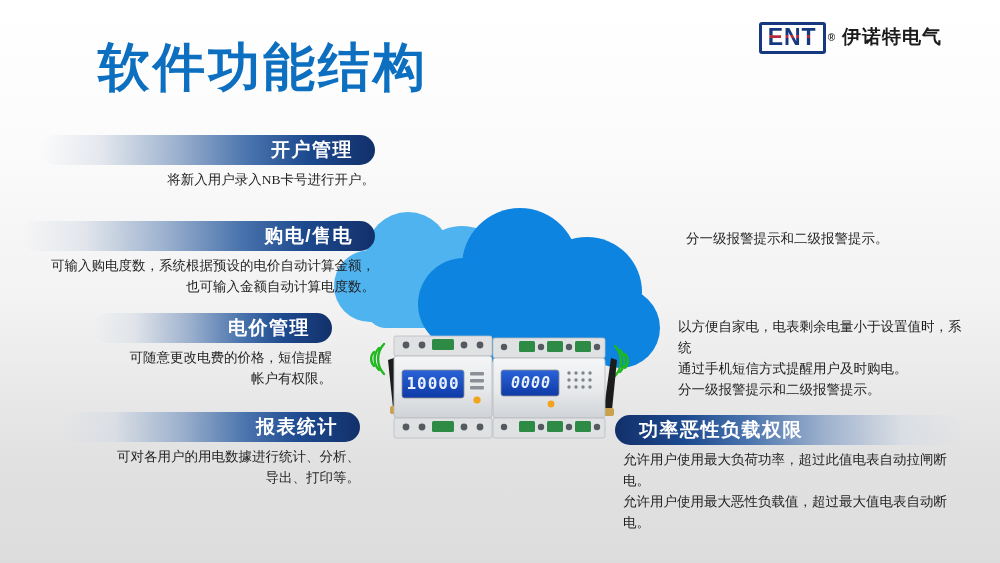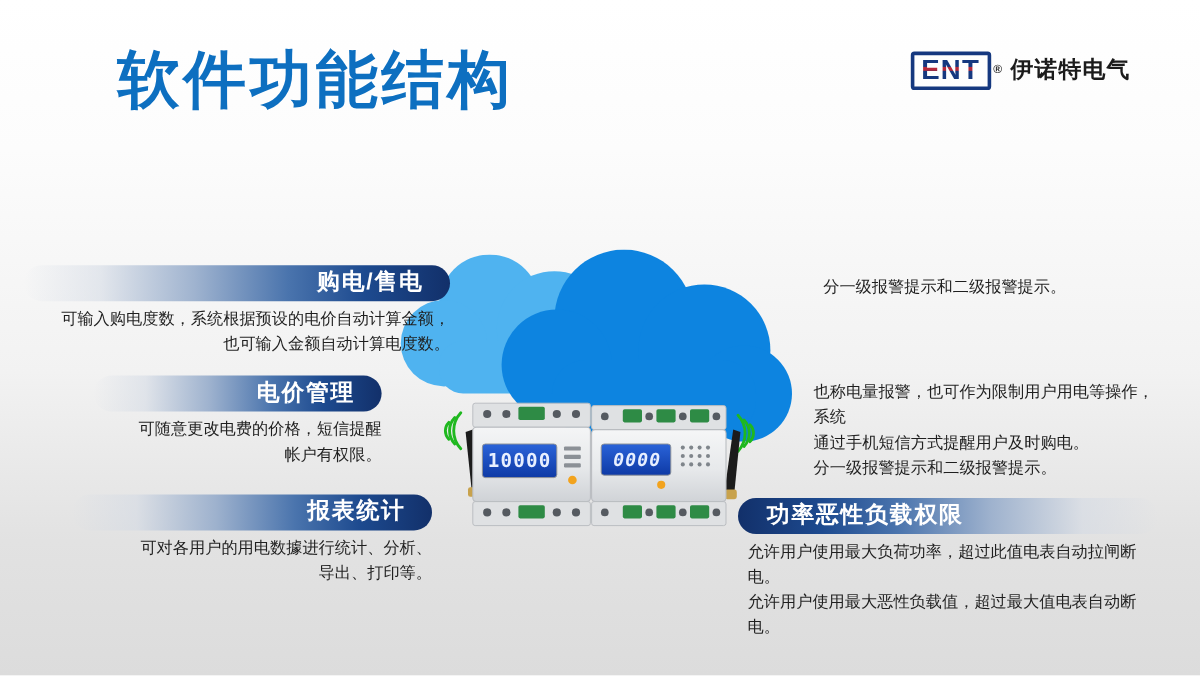--- a/index.html
+++ b/index.html
@@ -28,21 +28,21 @@
     font-size: 52px;
     font-weight: 700;
     color: #0d6fc0;
     letter-spacing: 3px;
     line-height: 1.15;
     white-space: nowrap;
   }
   .logo-block {
     position: absolute;
     right: 58px;
-    top: 37px;
+    top: 16px;
     display: flex;
     align-items: center;
     height: 42px;
     justify-content: flex-end;
   }
   .logo-mark {
     position: relative;
     display: inline-block;
     height: 30px;
     padding: 0 0 0 0;
@@ -303,46 +303,50 @@
       </g>
       <g fill="#555a60">
         <circle cx="19" cy="99" r="3.2"></circle>
         <circle cx="56" cy="99" r="3.2"></circle>
         <circle cx="84" cy="99" r="3.2"></circle>
         <circle cx="112" cy="99" r="3.2"></circle>
       </g>
     </svg>
   </div>
 
+  <div class="feature left" style="left:40px; top:135px; width:335px;">
+    <div class="pill">开户管理</div>
+    <div class="desc">将新入用户录入NB卡号进行开户。</div>
+  </div>
 
   <div class="feature left" style="left:20px; top:221px; width:355px;">
     <div class="pill">购电/售电</div>
     <div class="desc">可输入购电度数，系统根据预设的电价自动计算金额，
 也可输入金额自动计算电度数。</div>
   </div>
 
-  <div class="feature left" style="left:78px; top:313px; width:240px;">
+  <div class="feature left" style="left:92px; top:313px; width:240px;">
     <div class="pill">电价管理</div>
     <div class="desc">可随意更改电费的价格，短信提醒
 帐户有权限。</div>
   </div>
 
   <div class="feature left" style="left:60px; top:412px; width:300px;">
     <div class="pill">报表统计</div>
     <div class="desc">可对各用户的用电数據进行统计、分析、
 导出、打印等。</div>
   </div>
 
 
   <div class="feature right" style="left:668px; top:224px; width:262px;">
     <div class="desc" style="padding-left:18px;">分一级报警提示和二级报警提示。</div>
   </div>
 
   <div class="feature right" style="left:668px; top:312px; width:300px;">
-    <div class="desc" style="padding-left:10px;">也称电量报警，也可作为限制用户用电等操作，系统
+    <div class="desc" style="padding-left:10px;">以方便自家电，电表剩余电量小于设置值时，系统
 通过手机短信方式提醒用户及时购电。
 分一级报警提示和二级报警提示。</div>
   </div>
 
   <div class="feature right" style="left:615px; top:415px; width:350px;">
     <div class="pill">功率恶性负载权限</div>
     <div class="desc" style="padding-left:8px;">允许用户使用最大负荷功率，超过此值电表自动拉闸断电。
 允许用户使用最大恶性负载值，超过最大值电表自动断电。</div>
   </div>
 

